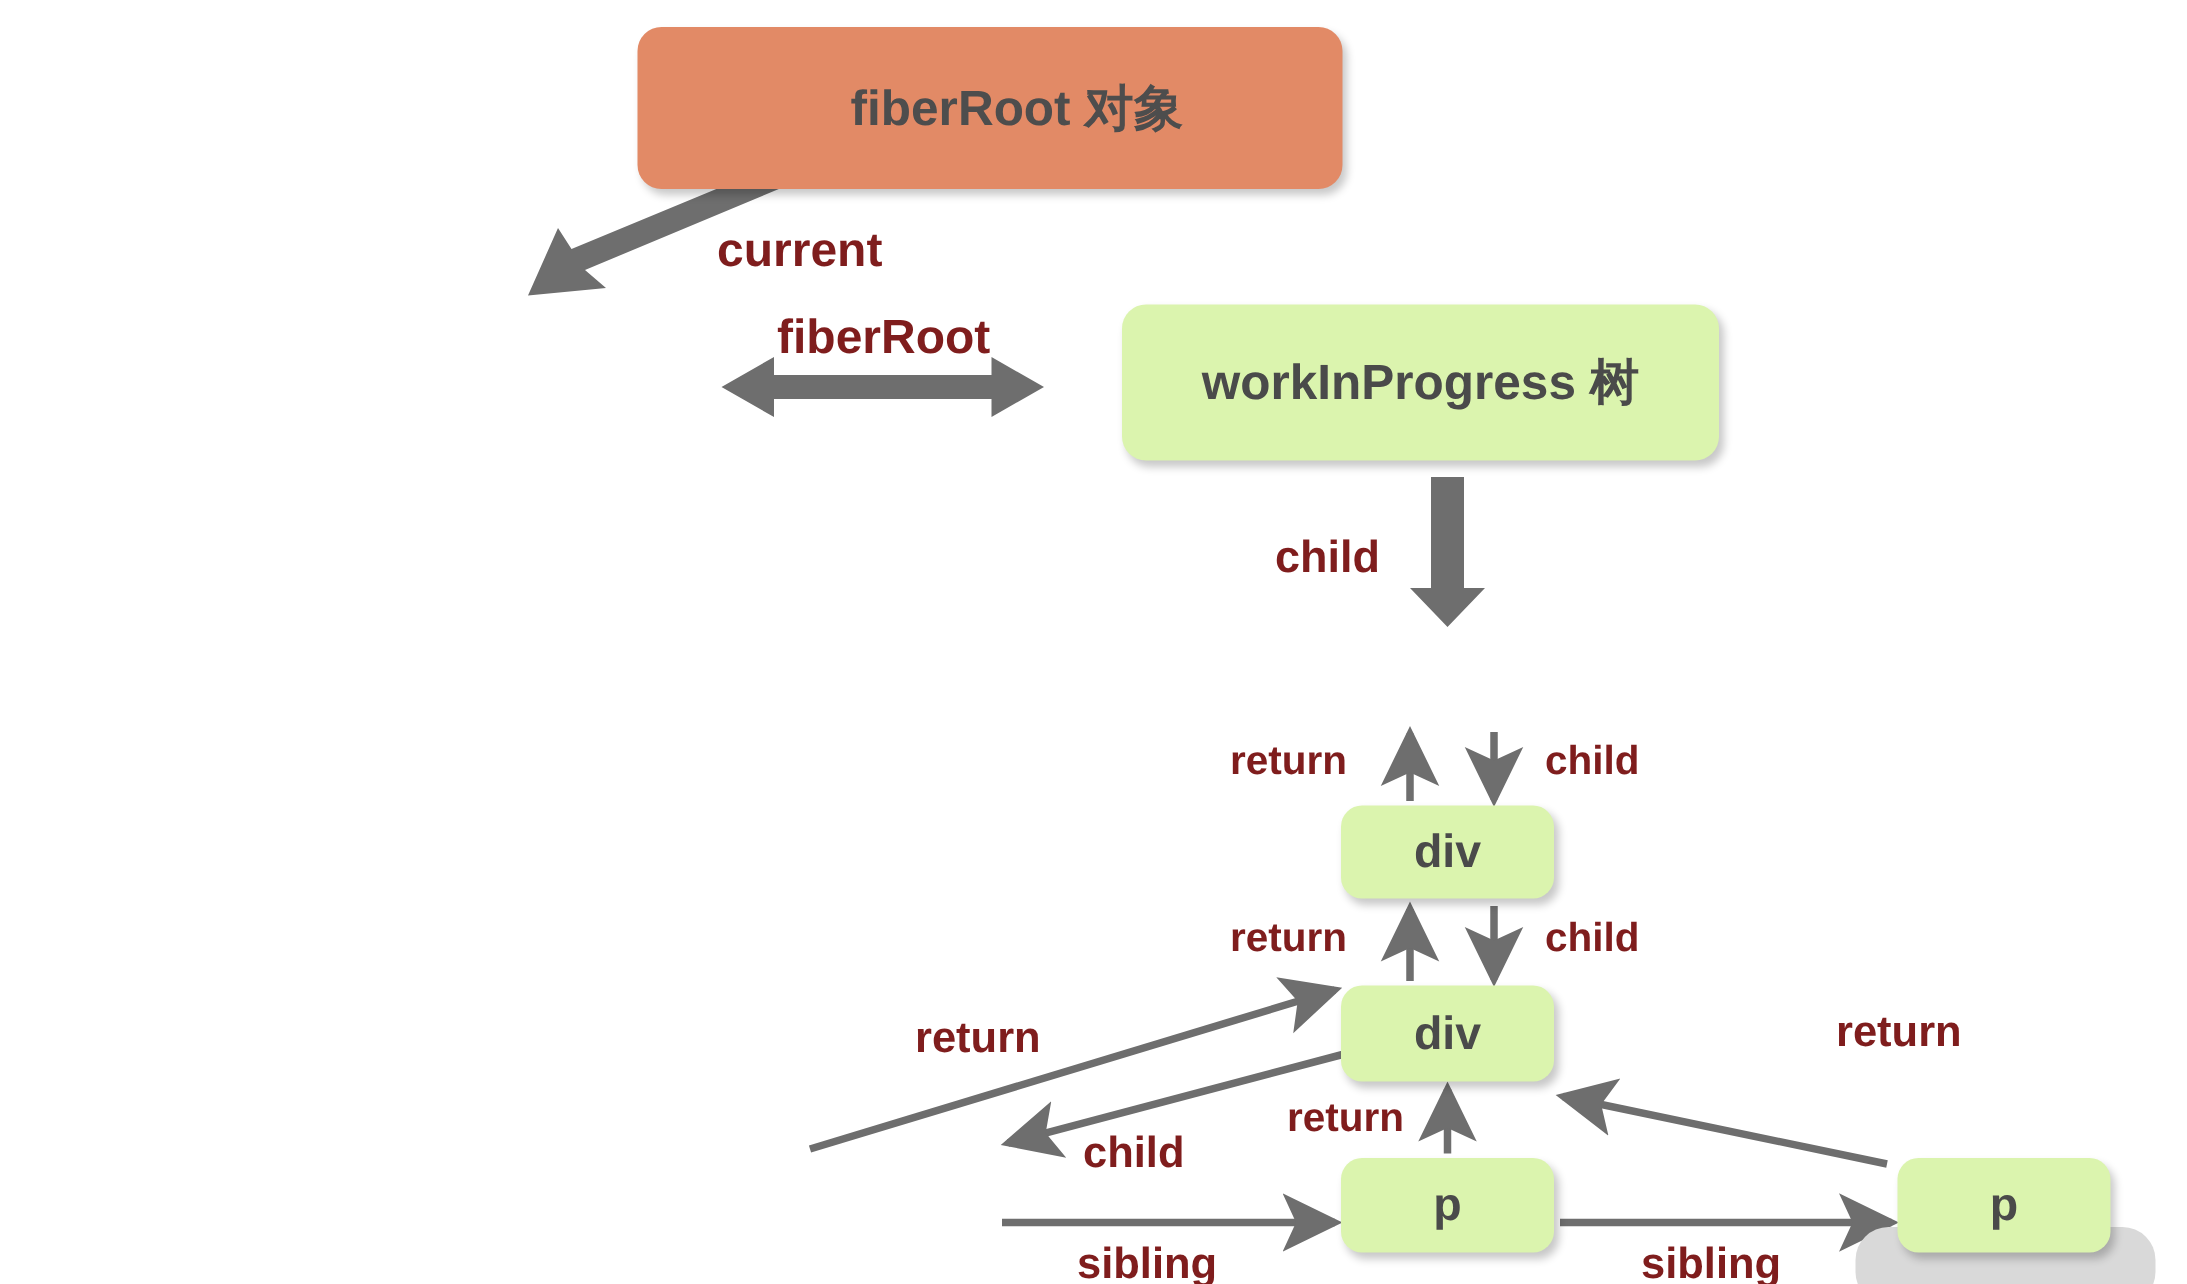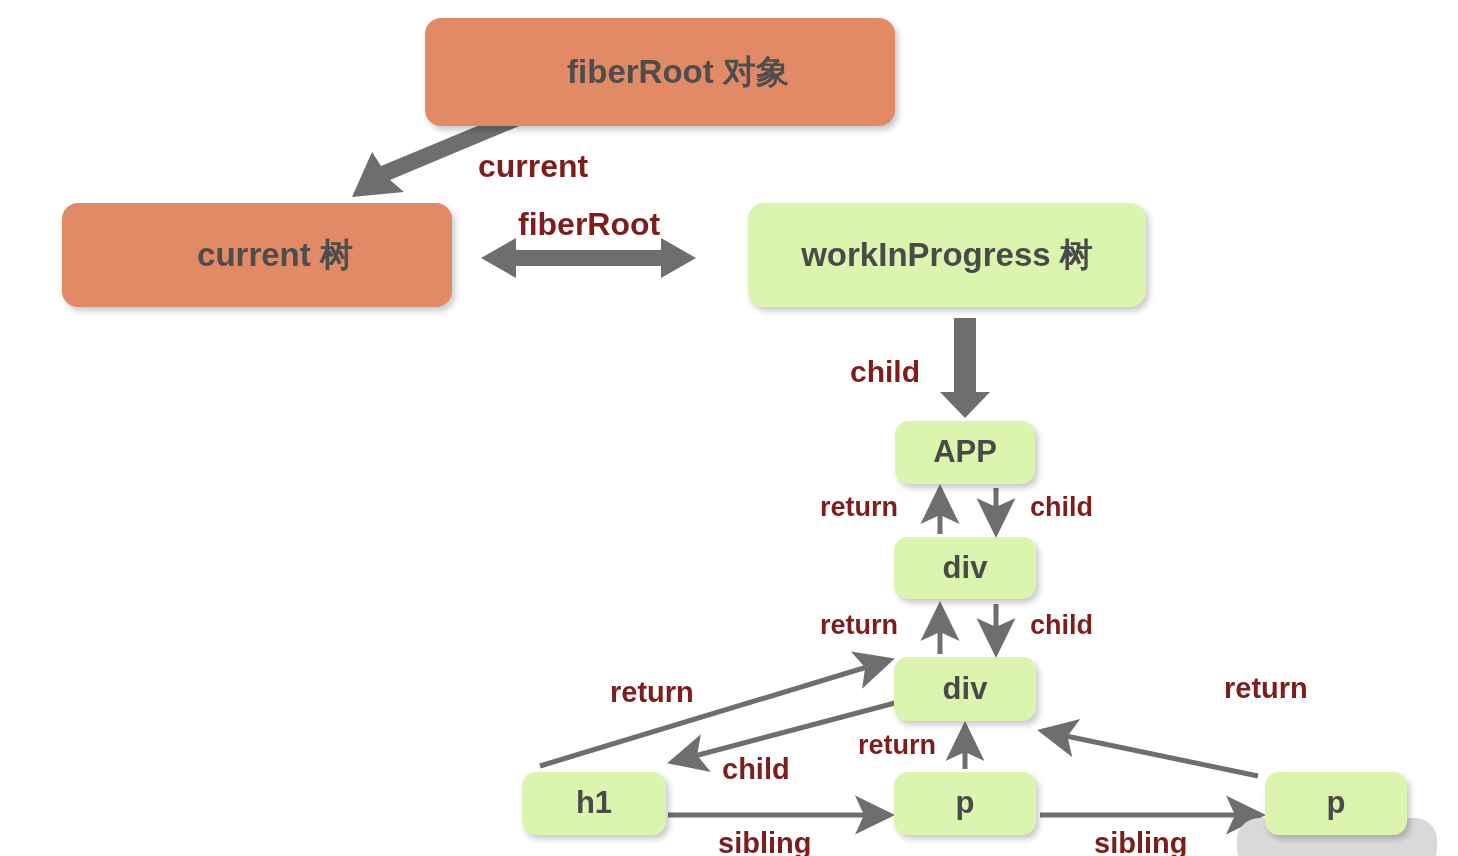--- a/index.html
+++ b/index.html
@@ -152,43 +152,34 @@
 
     <line x1="1040" y1="815" x2="1261" y2="815" stroke="#6e6e6e" stroke-width="5" marker-end="url(#ah-thin)"></line>
   </svg>
 
   <div class="node orange" id="node-fiberroot">
     <div>
       <div>fiberRoot 对象</div>
     </div>
   </div>
 
-  <div class="node orange" id="node-current-tree">
-    <span>current 树</span>
-  </div>
 
   <div class="node green" id="node-wip-tree">
     <span>workInProgress 树</span>
   </div>
 
-  <div class="node green" id="node-app">
-    <span>APP</span>
-  </div>
 
   <div class="node green" id="node-div1">
     <span>div</span>
   </div>
 
   <div class="node green" id="node-div2">
     <span>div</span>
   </div>
 
-  <div class="node green" id="node-h1">
-    <span>h1</span>
-  </div>
 
   <div class="node green" id="node-p1">
     <span>p</span>
   </div>
 
   <div class="node green" id="node-p2">
     <span>p</span>
   </div>
 
   <div class="edge-label" id="lbl-current">current</div>

